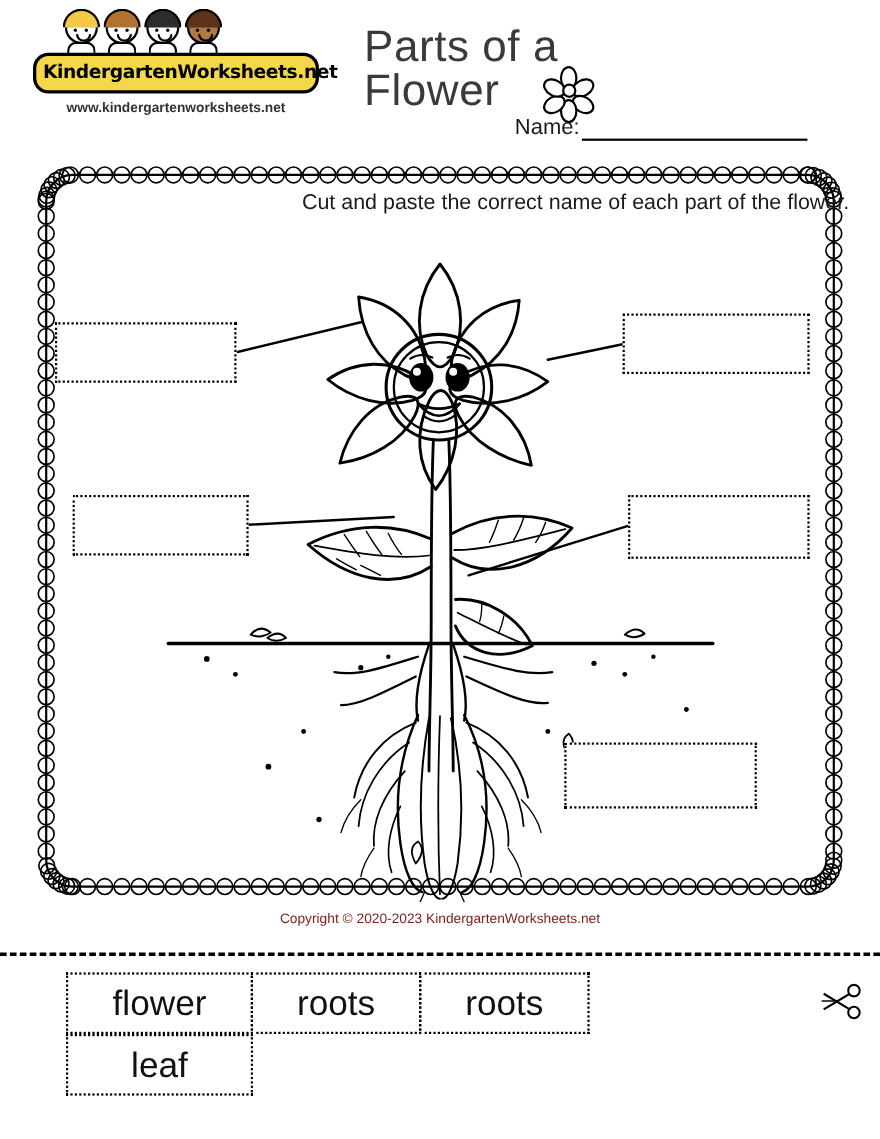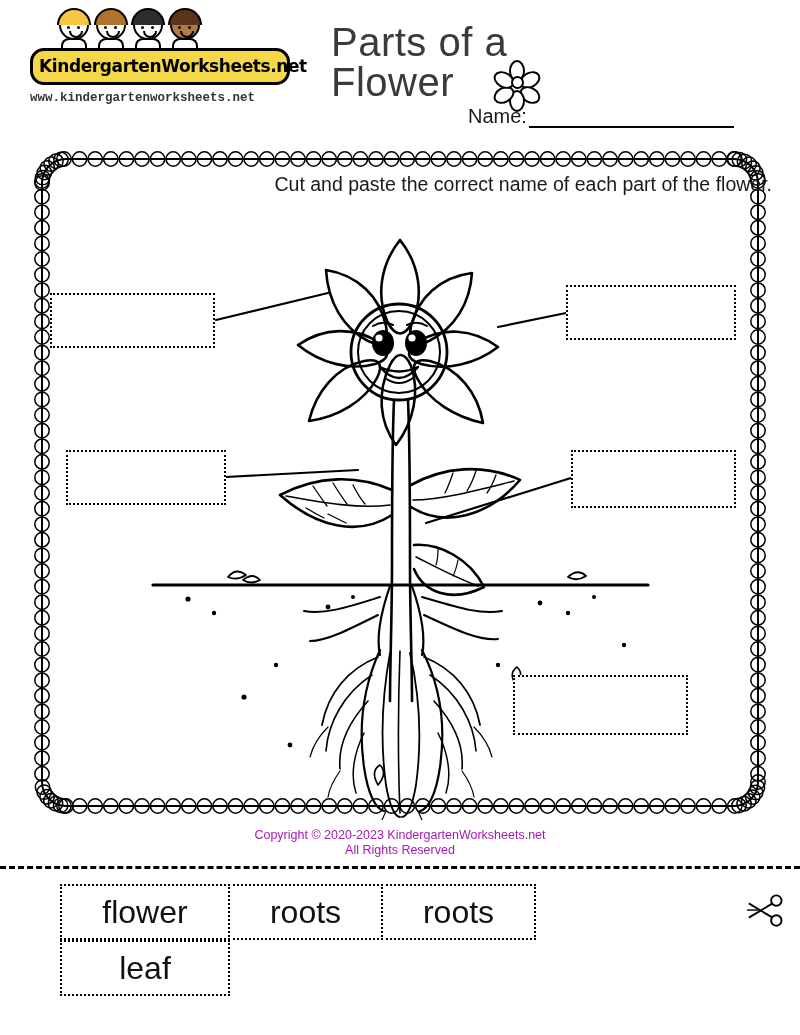--- a/index.html
+++ b/index.html
@@ -118,25 +118,25 @@
   .logo-banner .txt {
     font-family: "DejaVu Sans", sans-serif;
     font-weight: bold;
     font-size: 17px;
     letter-spacing: -0.4px;
     color: #000;
     white-space: nowrap;
   }
   .logo-url {
     margin-top: 6px;
-    text-align: left;
+    text-align: center;
     font-size: 12.5px;
     font-weight: bold;
     color: #333;
-    font-family: Liberation Mono, monospace;
+    font-family: Liberation Sans, sans-serif;
   }
 
   .title-block {
     position: absolute;
     left: 300px;
     top: 22px;
     width: 470px;
     margin-left: 31px;
   }
   .title-line {
@@ -236,21 +236,21 @@
     top: 0;
   }
 
   .copyright {
     position: absolute;
     top: 828px;
     left: 0;
     width: 800px;
     text-align: center;
     font-size: 12.5px;
-    color: #a21caf;
+    color: #7f1d1d;
     line-height: 15px;
     font-family: "Liberation Sans", sans-serif;
   }
 
   
   .cut-line {
     position: absolute;
     top: 866px;
     left: 0;
     width: 800px;
@@ -683,21 +683,20 @@
 
   <div class="ans-box ans-1"></div>
   <div class="ans-box ans-2"></div>
   <div class="ans-box ans-3"></div>
   <div class="ans-box ans-4"></div>
   <div class="ans-box ans-5"></div>
 </div>
 
 <div class="copyright">
   <div>Copyright © 2020-2023 KindergartenWorksheets.net</div>
-  <div>All Rights Reserved</div>
 </div>
 
 <div class="cut-line"></div>
 
 <div class="word-bank">
   <div class="wb-row">
     <div class="wb-cell wb-flower">flower</div>
     <div class="wb-cell wb-roots">roots</div>
     <div class="wb-cell wb-leaf">roots</div>
   </div>

